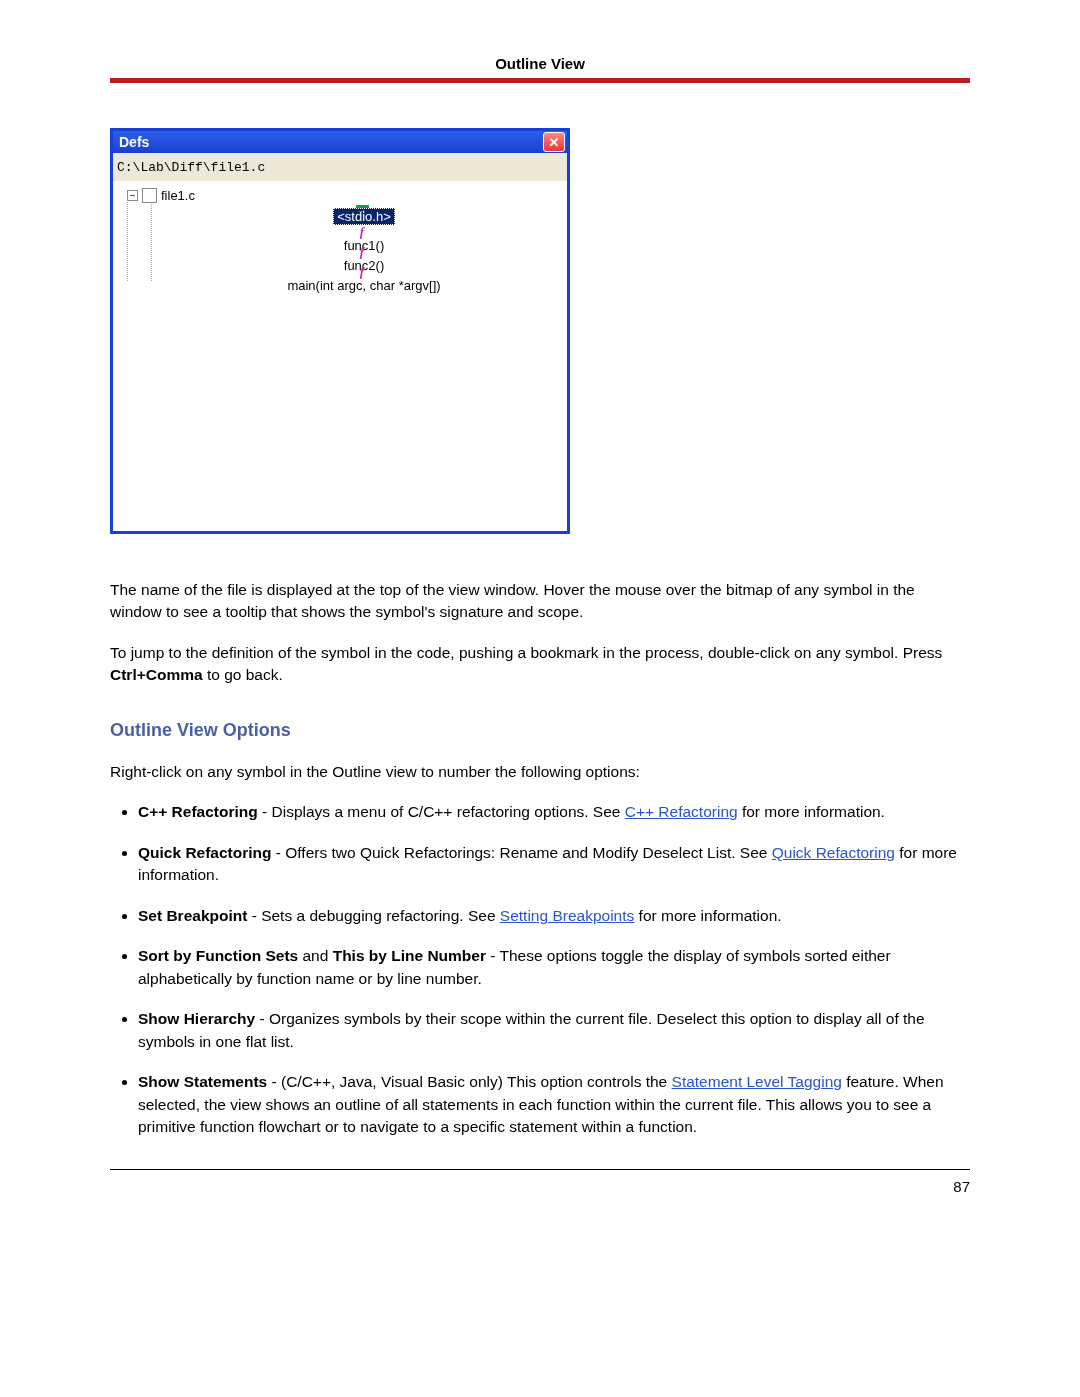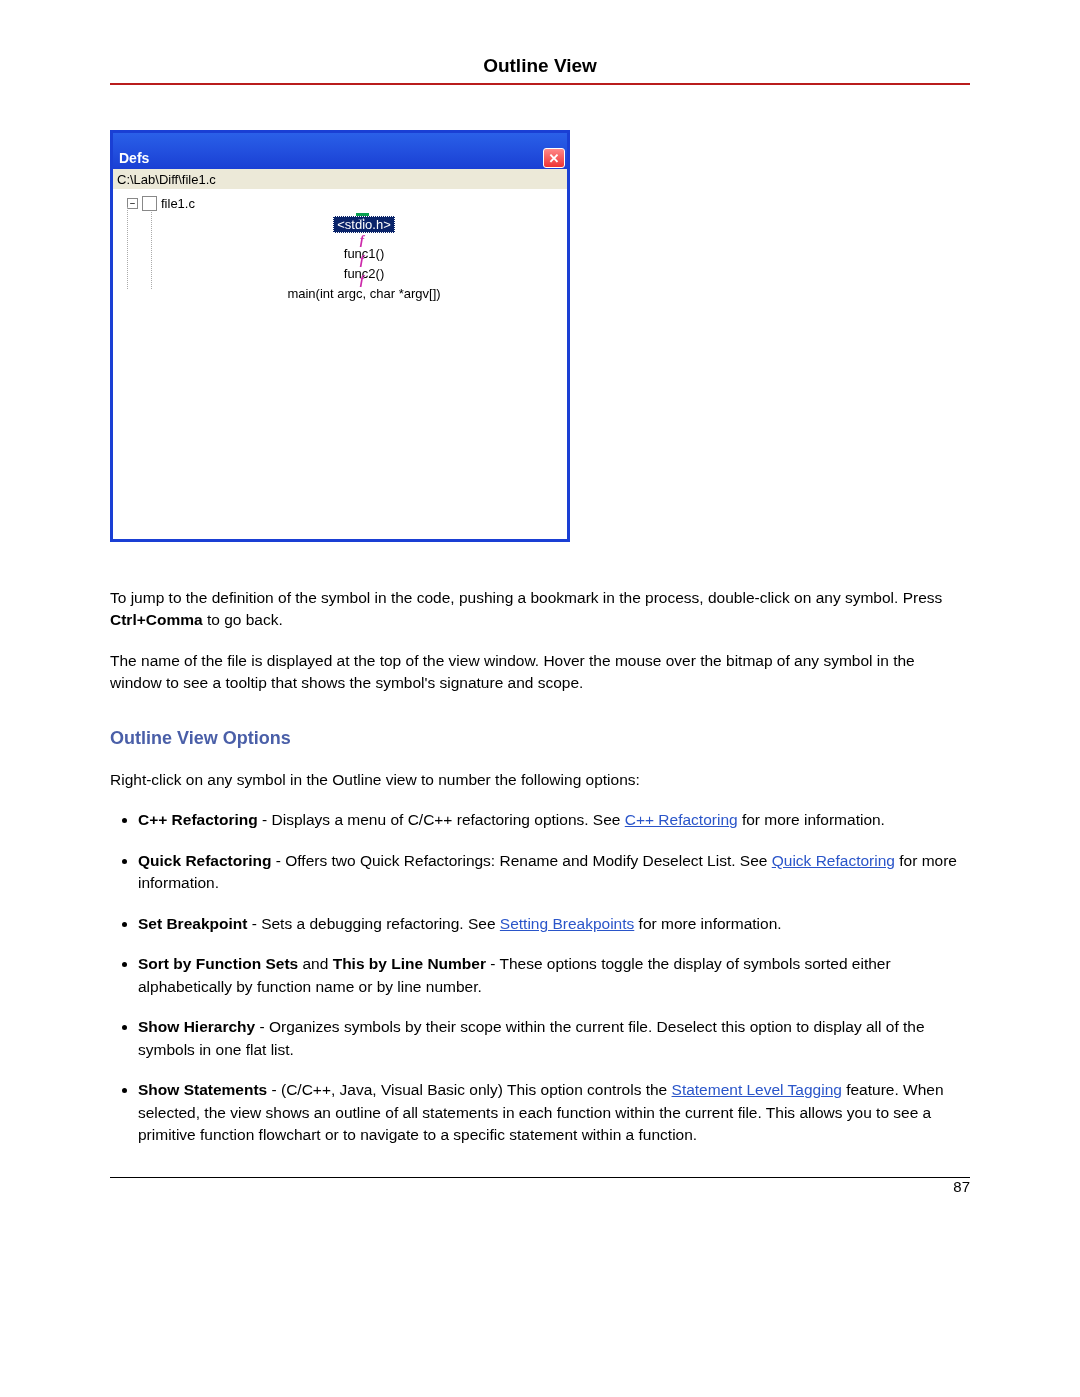--- a/index.html
+++ b/index.html
@@ -14,60 +14,60 @@
     width: 1080px;
     min-height: 1397px;
     margin: 0 auto;
     padding: 55px 110px 40px 110px;
     box-sizing: border-box;
     position: relative;
   }
   .header-title {
     text-align: center;
     font-weight: bold;
-    font-size: 19px;
+    font-size: 15px;
     padding-bottom: 6px;
-    border-bottom: 2px solid #b91c1c;
+    border-bottom: 5px solid #b91c1c;
   }
   .defs-window {
     margin-top: 45px;
     width: 460px;
     border: 3px solid #1a3fd4;
     box-sizing: border-box;
     background: #1a3fd4;
   }
   .defs-titlebar {
     background: linear-gradient(#2a60e8,#1a3fd4);
     color: #fff;
     height: 22px;
     display: flex;
     align-items: center;
     justify-content: space-between;
-    padding: 14px 2px 0 6px;
+    padding: 0 2px 0 6px;
     font-weight: bold;
     font-size: 14px;
   }
   .close-btn {
     width: 20px;
     height: 18px;
     border: 1px solid #fff;
     border-radius: 3px;
     background: linear-gradient(#f88,#e33);
     color: #fff;
     display: flex;
     align-items: center;
     justify-content: center;
     font-size: 13px;
     font-weight: bold;
     font-family: Arial, sans-serif;
   }
   .path-bar {
     background: #ece9d8;
-    height: 20px;
-    font-family: Liberation Sans, sans-serif;
+    height: 28px;
+    font-family: Liberation Mono, monospace;
     font-size: 13px;
     padding: 0 4px;
     display: flex;
     align-items: center;
     color: #000;
   }
   .tree-area {
     background: #fff;
     height: 350px;
     font-family: "Segoe UI", Tahoma, sans-serif;
@@ -166,20 +166,21 @@
     color: #2a55c9;
     text-decoration: underline;
   }
   .footer-line {
     border-top: 1px solid #000;
     margin-top: 30px;
   }
   .page-number {
     text-align: right;
     font-size: 15px;
+    margin-top: 8px;
   }
   .tree-wrap {
     position: relative;
   }
   .dotted-v {
     position: absolute;
     border-left: 1px dotted #aaa;
     left: 14px;
     top: 18px;
     height: 82px;
@@ -232,24 +233,24 @@
       </div>
 
       <div class="tree-row indent-2">
         <span class="func-icon">f</span>
         <span>main(int argc, char *argv[])</span>
       </div>
     </div>
   </div>
 
   <div class="body-text">
+    <p>The name of the file is displayed at the top of the view window. Hover the mouse over the bitmap of any symbol in the window to see a tooltip that shows the symbol's signature and scope.</p>
     <p>
       <span>To jump to the definition of the symbol in the code, pushing a bookmark in the process, double-click on any symbol. Press </span><span class="bold">Ctrl+Comma</span><span> to go back.</span>
     </p>
-    <p>The name of the file is displayed at the top of the view window. Hover the mouse over the bitmap of any symbol in the window to see a tooltip that shows the symbol's signature and scope.</p>
 
     <h2 class="section">Outline View Options</h2>
 
     <p>Right-click on any symbol in the Outline view to number the following options:</p>
 
     <ul class="opts">
       <li>
         <span class="bold">C++ Refactoring</span><span> - Displays a menu of C/C++ refactoring options. See </span><a href="#" class="link">C++ Refactoring</a><span> for more information.</span>
       </li>
       <li>

